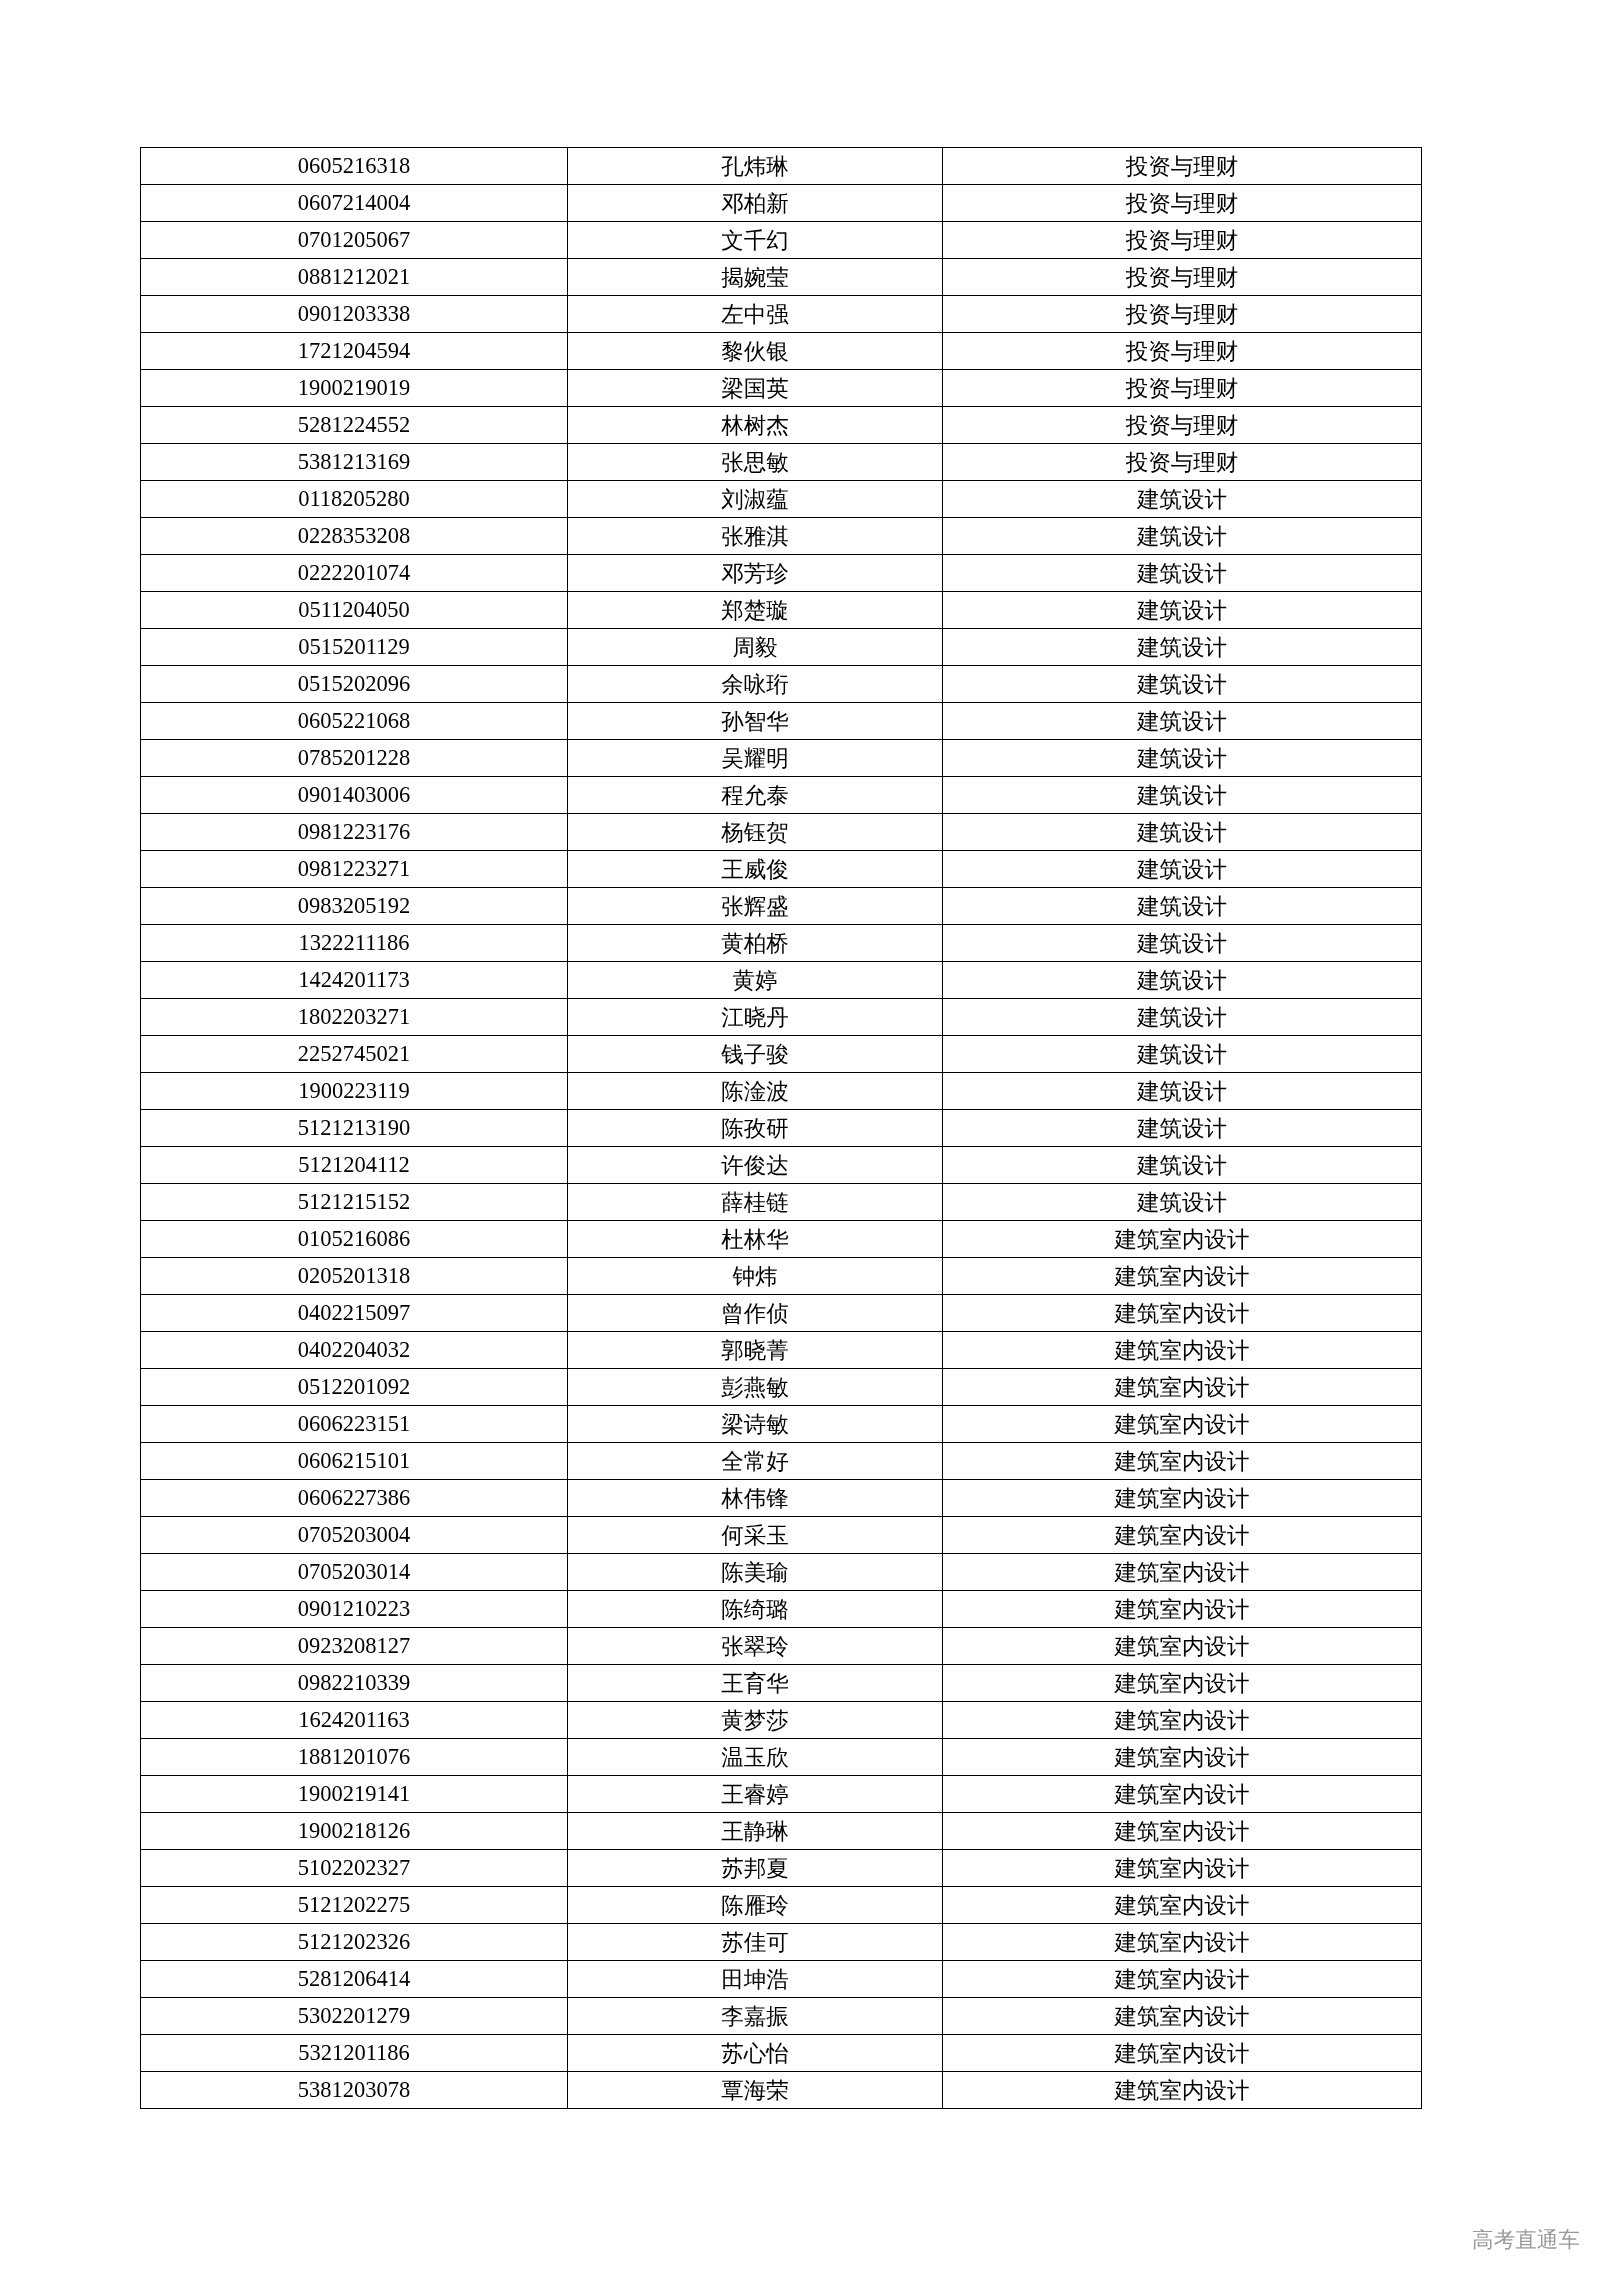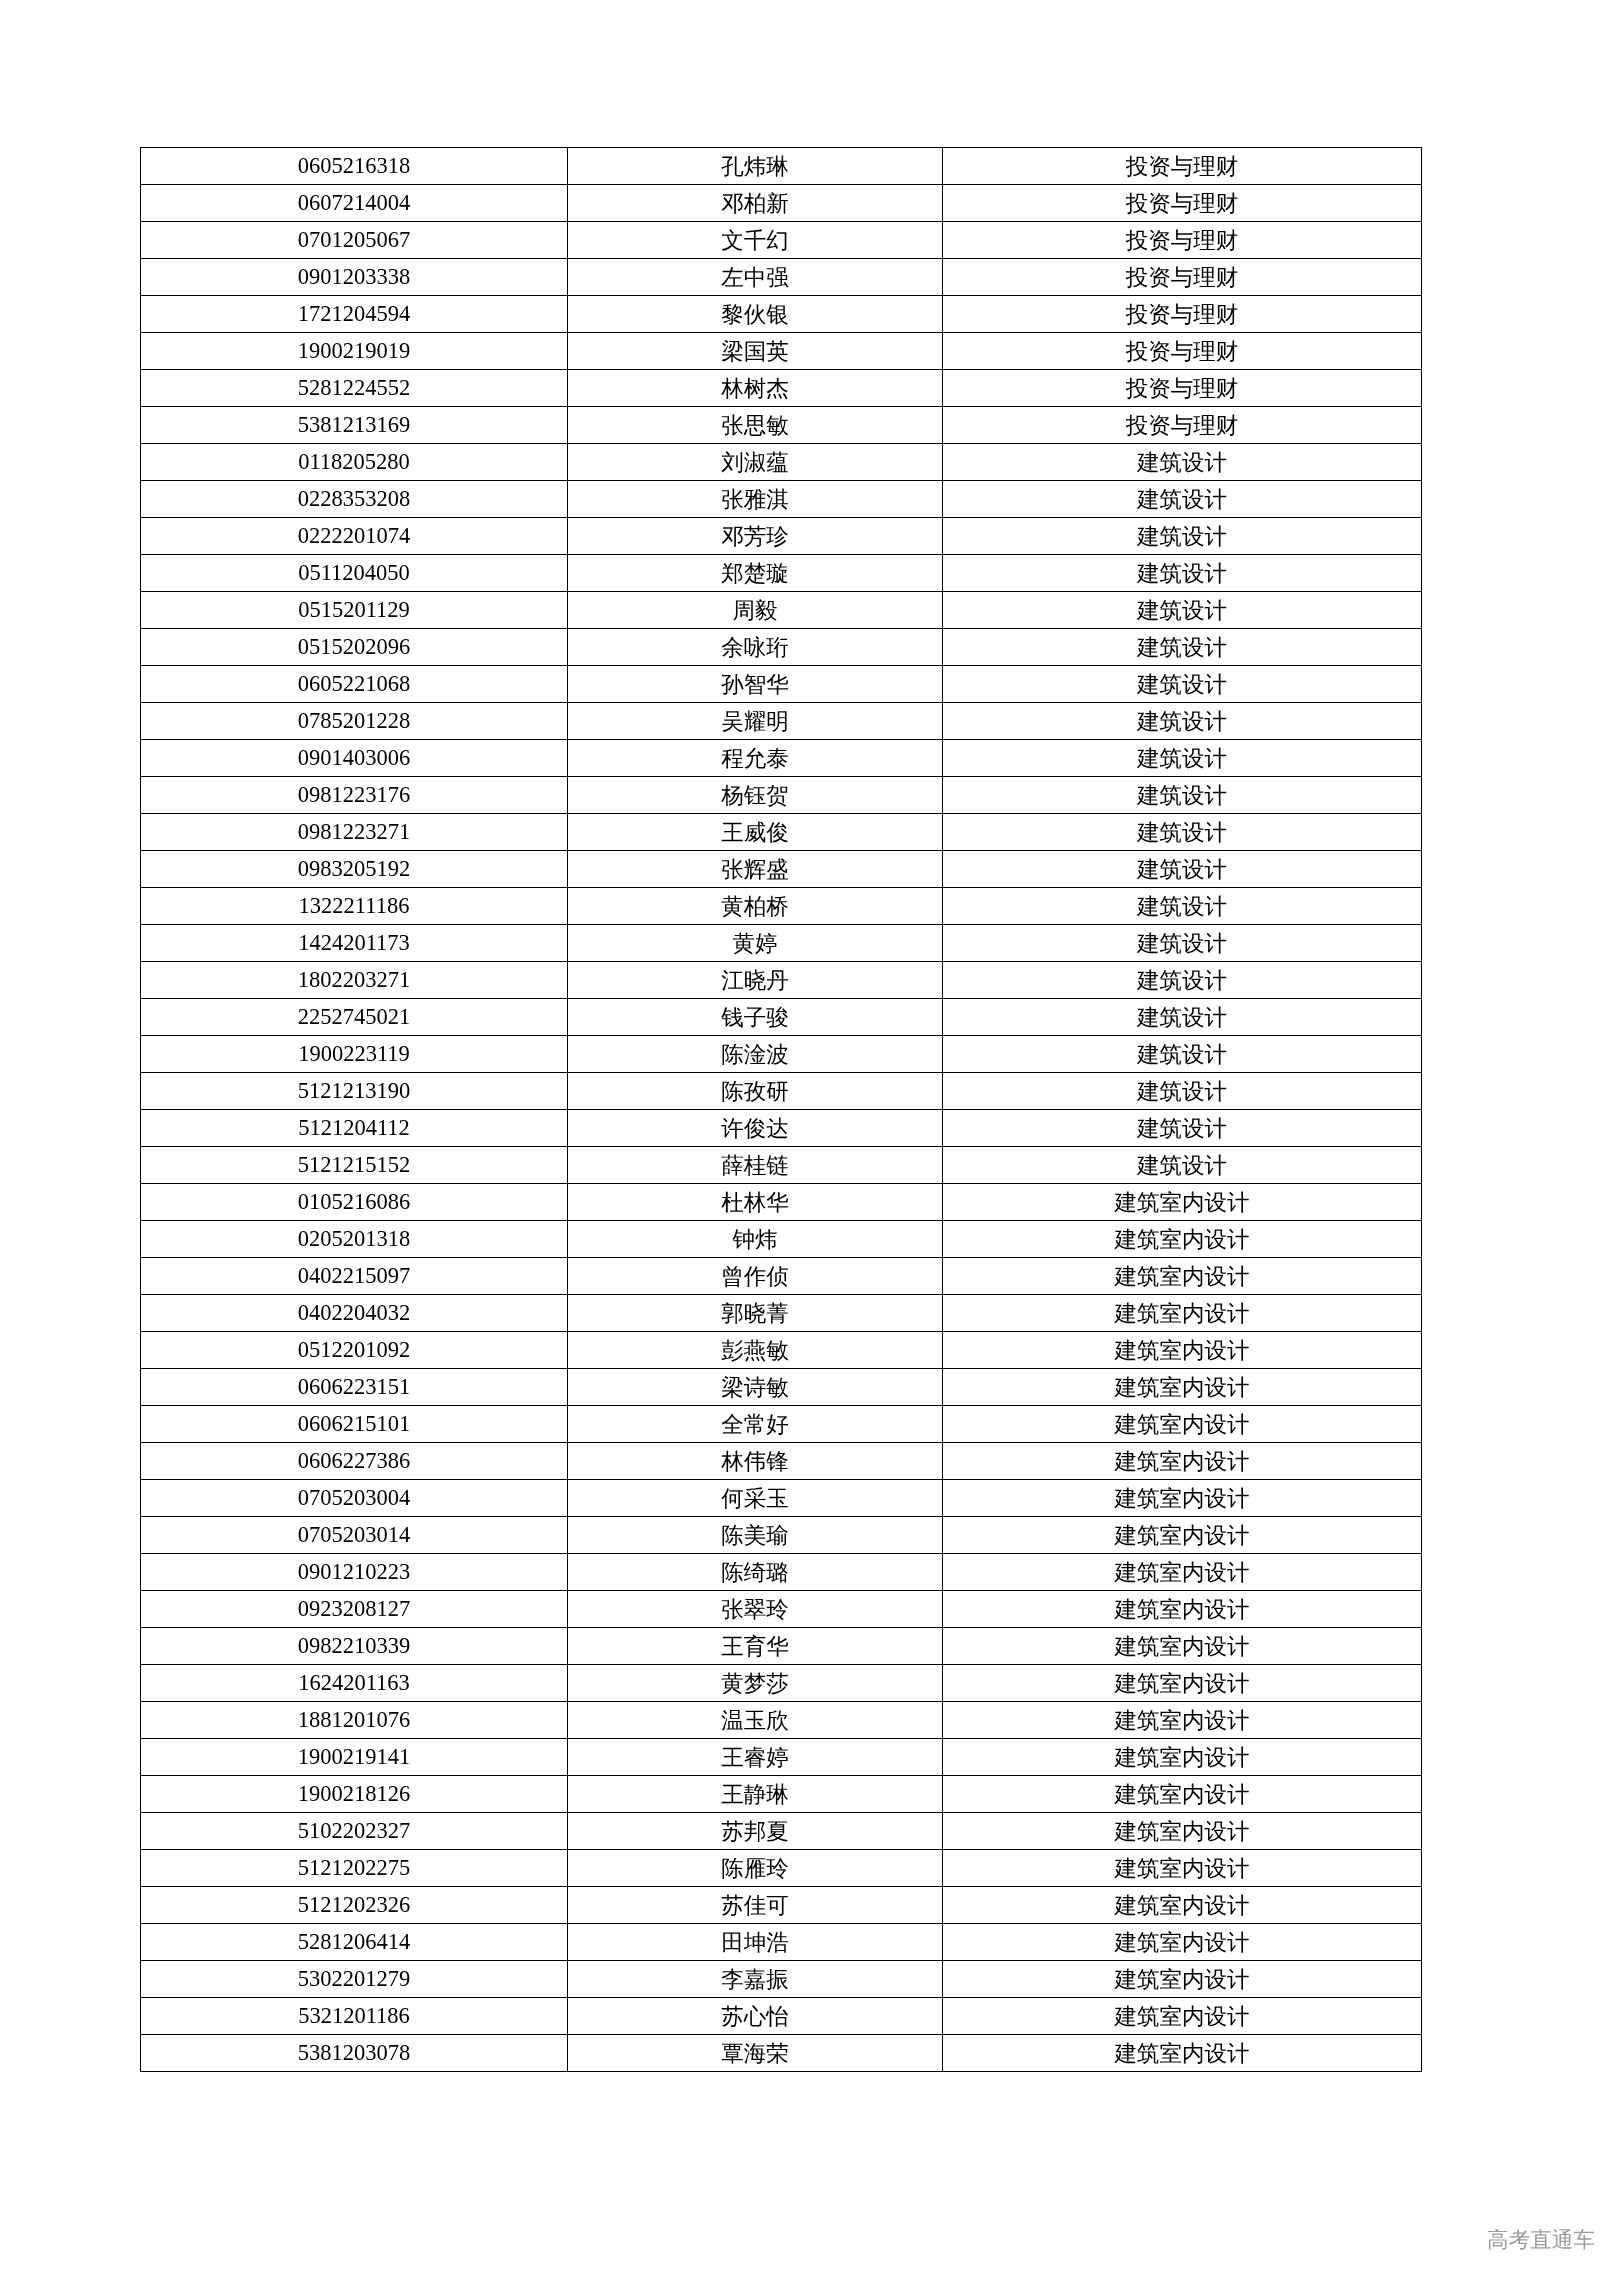--- a/index.html
+++ b/index.html
@@ -36,21 +36,21 @@
     font-size: 22.5px;
     color: #000000;
     white-space: nowrap;
     overflow: hidden;
   }
   col.c1 { width: 427px; }
   col.c2 { width: 375px; }
   col.c3 { width: 479px; }
   .watermark {
     position: absolute;
-    right: 26px;
+    right: 41px;
     bottom: 39px;
     font-size: 21.6px;
     color: #9a9a9a;
     font-family: "Liberation Sans", "DejaVu Sans", sans-serif;
   }
 </style>
 </head>
 <body>
 
 <div class="page">
@@ -70,20 +70,25 @@
           <td>0607214004</td>
           <td>邓柏新</td>
           <td>投资与理财</td>
         </tr>
         <tr>
           <td>0701205067</td>
           <td>文千幻</td>
           <td>投资与理财</td>
         </tr>
         <tr>
+          <td>0881212021</td>
+          <td>揭婉莹</td>
+          <td>投资与理财</td>
+        </tr>
+        <tr>
           <td>0901203338</td>
           <td>左中强</td>
           <td>投资与理财</td>
         </tr>
         <tr>
           <td>1721204594</td>
           <td>黎伙银</td>
           <td>投资与理财</td>
         </tr>
         <tr>

